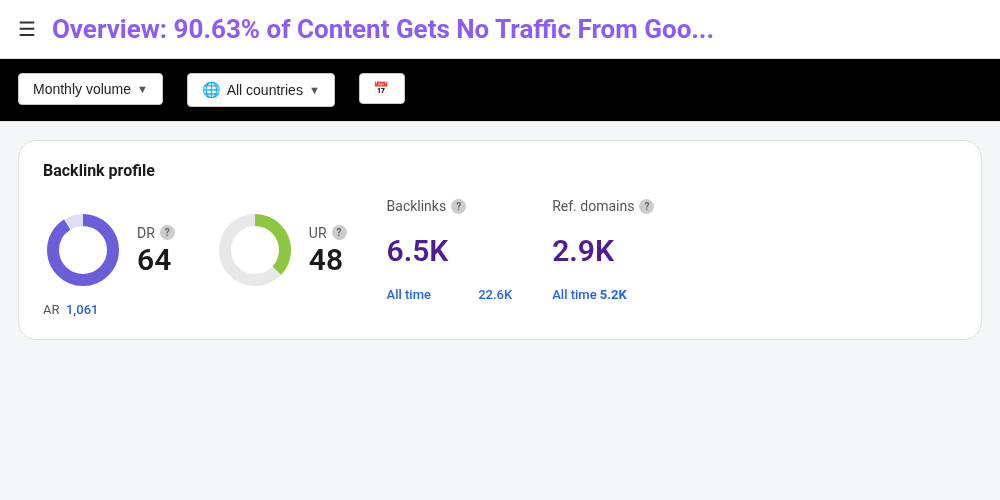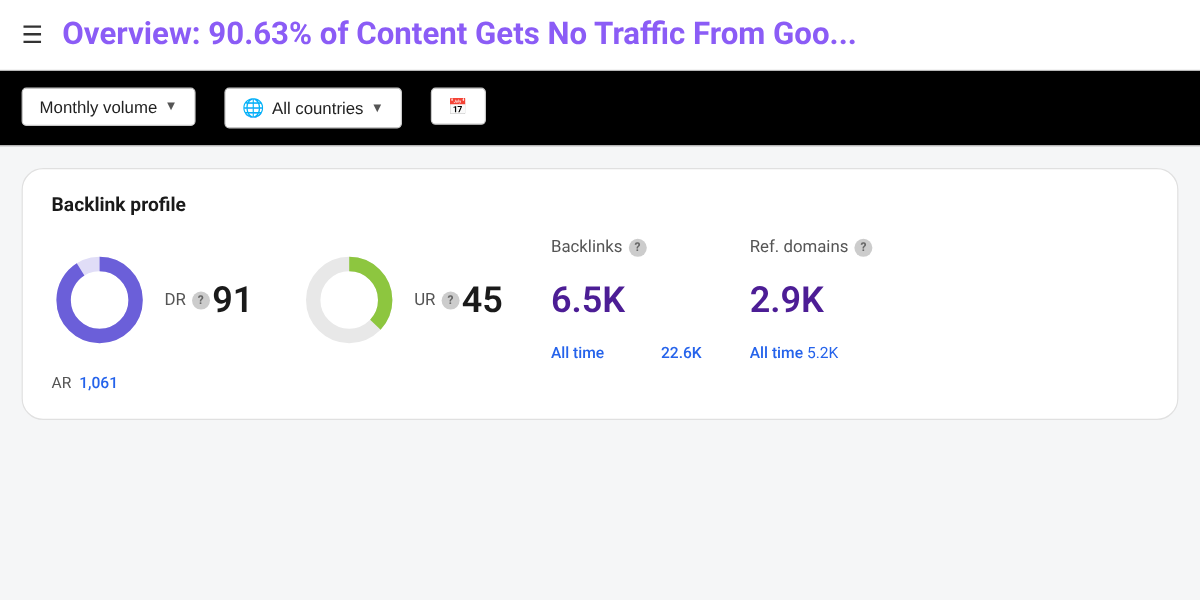--- a/index.html
+++ b/index.html
@@ -105,21 +105,21 @@
       width: 80px;
       height: 80px;
       flex-shrink: 0;
     }
     .donut-container svg {
       transform: rotate(-90deg);
     }
 
     .metric-info {
       display: flex;
-      flex-direction: row;
+      flex-direction: column;
       gap: 2px;
     }
     .metric-label {
       font-size: 14px;
       color: #555;
       display: flex;
       align-items: center;
       gap: 5px;
     }
     .metric-value {
@@ -158,21 +158,20 @@
       font-size: 13px;
       color: #555;
     }
     .sub-text span {
       color: #2563eb;
       font-weight: 500;
     }
 
     
     .ar-row {
-      margin-top: 10px;
       font-size: 13px;
       color: #555;
       padding-left: 0;
     }
     .ar-row .ar-val {
       color: #2563eb;
       font-weight: 500;
     }
 
     .metrics-and-ar {
@@ -220,38 +219,38 @@
               <circle cx="40" cy="40" r="30" fill="none" stroke="#6b5fd9" stroke-width="12" stroke-dasharray="171.5 188.5" stroke-linecap="butt"></circle>
 
               <circle cx="40" cy="40" r="22" fill="white"></circle>
             </svg>
           </div>
           <div class="metric-info">
             <div class="metric-label">
               <span>DR</span>
               <span class="help-icon">?</span>
             </div>
-            <div class="metric-value">91</div>
+            <div class="metric-value">64</div>
           </div>
         </div>
 
         <div class="metric-group">
           <div class="donut-container">
             <svg width="80" height="80" viewBox="0 0 80 80">
               <circle cx="40" cy="40" r="30" fill="none" stroke="#e8e8e8" stroke-width="12"></circle>
               <circle cx="40" cy="40" r="30" fill="none" stroke="#8dc63f" stroke-width="12" stroke-dasharray="69.7 188.5" stroke-linecap="butt"></circle>
               <circle cx="40" cy="40" r="22" fill="white"></circle>
             </svg>
           </div>
           <div class="metric-info">
             <div class="metric-label">
               <span>UR</span>
               <span class="help-icon">?</span>
             </div>
-            <div class="metric-value">45</div>
+            <div class="metric-value">48</div>
           </div>
         </div>
 
         <div class="metric-standalone">
           <div class="metric-label">
             <span>Backlinks</span>
             <span class="help-icon">?</span>
           </div>
           <div class="metric-value">6.5K</div>
           <div class="sub-text">
@@ -259,21 +258,21 @@
           </div>
         </div>
 
         <div class="metric-standalone">
           <div class="metric-label">
             <span>Ref. domains</span>
             <span class="help-icon">?</span>
           </div>
           <div class="metric-value">2.9K</div>
           <div class="sub-text">
-            <span>All time</span> <span style="color:#2563eb;font-weight:400;">5.2K</span>
+            <span>All time</span> <span style="color:#2563eb;font-weight:700;">5.2K</span>
           </div>
         </div>
 
       </div>
 
       <div class="ar-row">
         <span>AR</span>
         &nbsp;<span class="ar-val">1,061</span>
       </div>
     </div>

